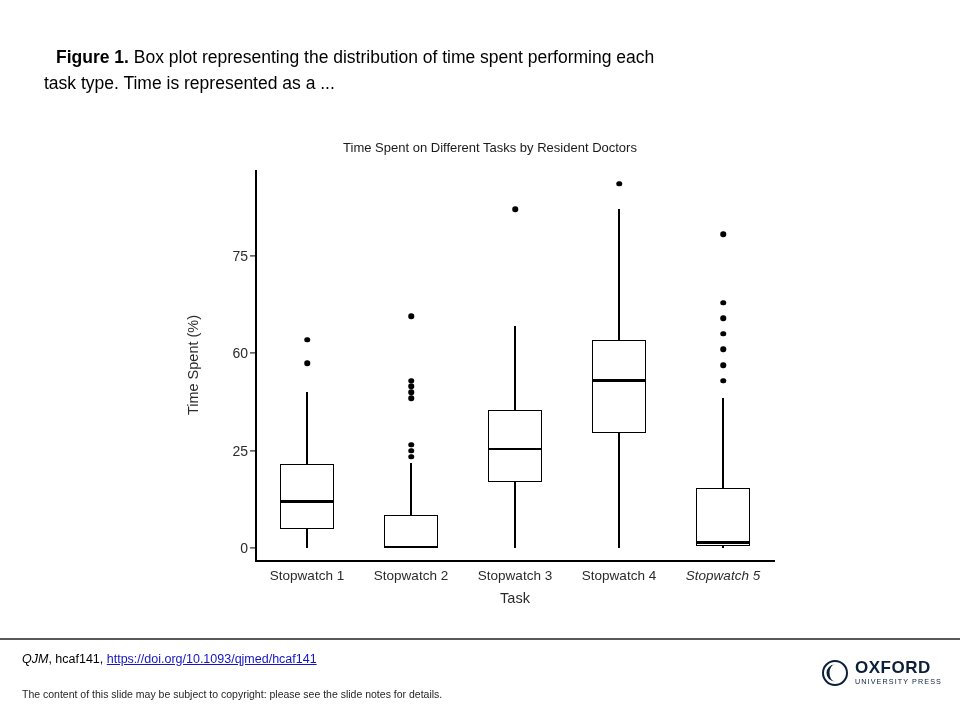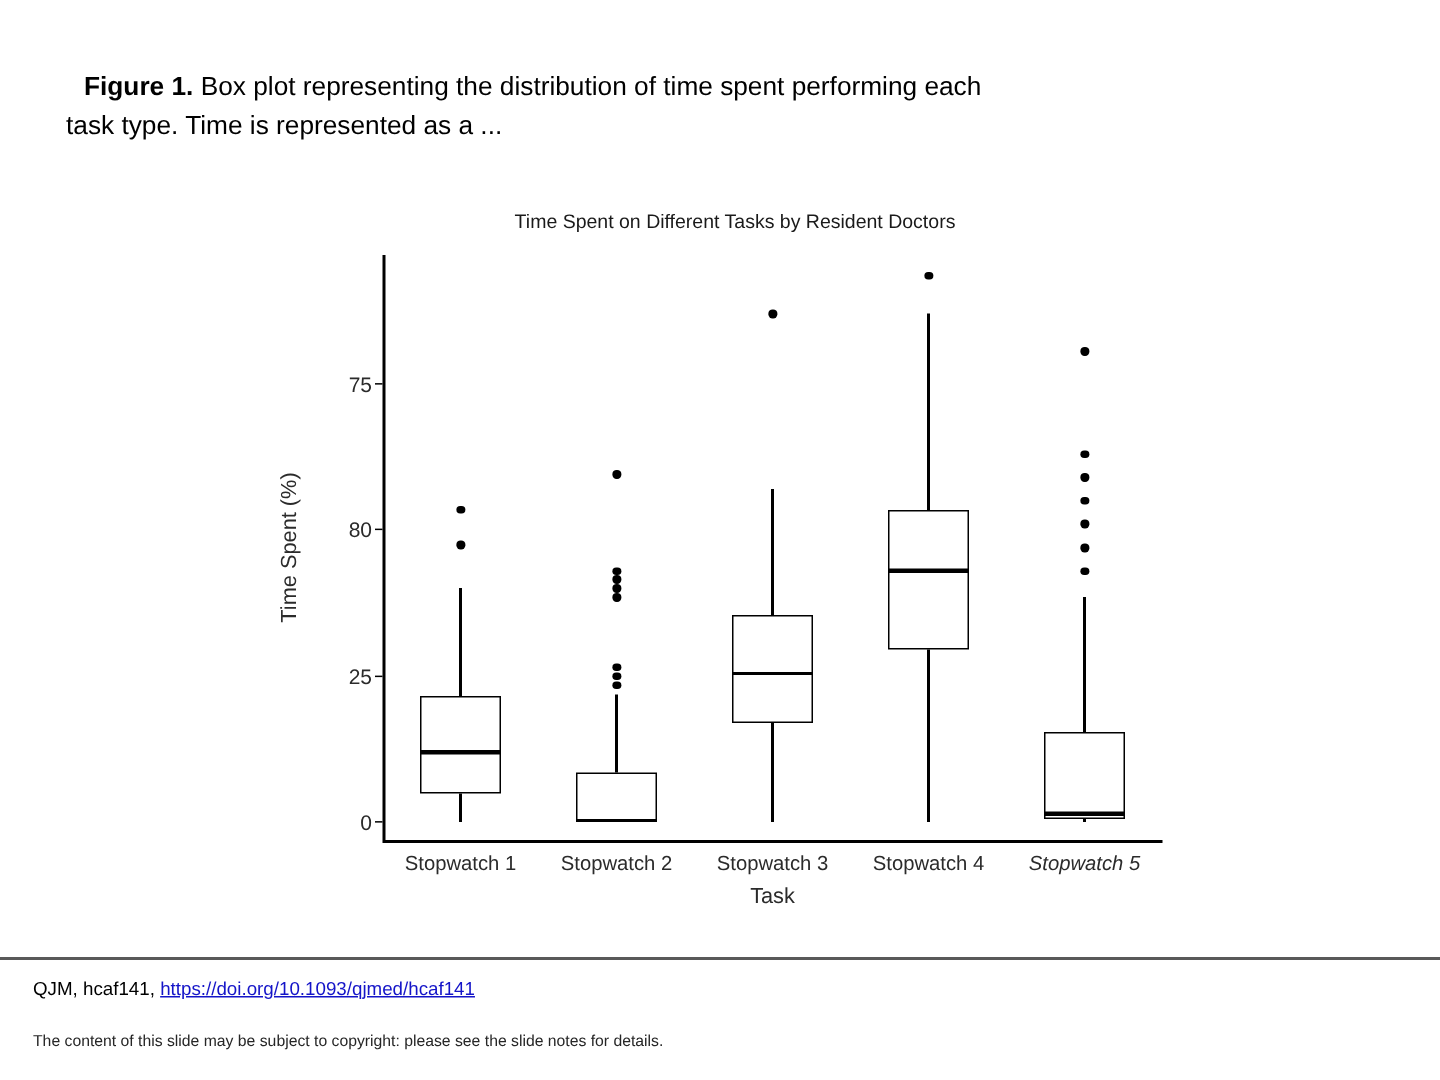--- a/index.html
+++ b/index.html
@@ -157,20 +157,21 @@
   }
   #footer-citation {
     position: absolute;
     left: 22px;
     top: 652px;
     font-size: 12.5px;
     color: #000000;
     white-space: nowrap;
   }
   #footer-citation .jrnl {
+    font-style: italic;
     text-align: right;
   }
   #footer-citation a {
     color: #1414c8;
     text-decoration: underline;
   }
   #footer-copyright {
     position: absolute;
     left: 22px;
     top: 678px;
@@ -229,21 +230,21 @@
     <div id="plot">
       <div id="yaxis-line"></div>
       <div id="xaxis-line"></div>
       <div id="ylabel">Time Spent (%)</div>
       <div id="xlabel">Task</div>
       <div id="ticks-y">
           <div class="ytick-label" style="top: 378.3px;">0</div>
           <div class="ytick-mark" style="top: 378.3px;"></div>
           <div class="ytick-label" style="top: 280.8px;">25</div>
           <div class="ytick-mark" style="top: 280.8px;"></div>
-          <div class="ytick-label" style="top: 183.3px;">80</div>
+          <div class="ytick-label" style="top: 183.3px;">60</div>
           <div class="ytick-mark" style="top: 183.3px;"></div>
           <div class="ytick-label" style="top: 85.8px;">75</div>
           <div class="ytick-mark" style="top: 85.8px;"></div>
         </div>
       <div id="ticks-x">
           <div class="xtick-label" style="left: 52px;">Stopwatch 1</div>
           <div class="xtick-label" style="left: 156px;">Stopwatch 2</div>
           <div class="xtick-label" style="left: 260px;">Stopwatch 3</div>
           <div class="xtick-label" style="left: 364px;">Stopwatch 4</div>
           <div class="xtick-label" style="left: 468px; font-style: italic;">Stopwatch 5</div>
@@ -301,14 +302,24 @@
         </div>
     </div>
   </div>
 
   <div id="footer-rule"></div>
   <div id="footer-citation">
     <span class="jrnl">QJM</span><span>, hcaf141, </span><a href="#">https://doi.org/10.1093/qjmed/hcaf141</a>
   </div>
   <div id="footer-copyright">The content of this slide may be subject to copyright: please see the slide notes for details.</div>
 
+  <div id="oup-logo">
+    <svg id="oup-mark" viewBox="0 0 26 26">
+      <circle cx="13" cy="13" r="12" fill="none" stroke="#0b1f3a" stroke-width="2"></circle>
+      <path d="M13 4.5 A8.5 8.5 0 0 0 13 21.5 A5.5 8.5 0 0 1 13 4.5 Z" fill="#0b1f3a"></path>
+    </svg>
+    <div id="oup-text">
+      <div id="oup-name">OXFORD</div>
+      <div id="oup-sub">UNIVERSITY PRESS</div>
+    </div>
+  </div>
 
 </div>
 
 </body></html>

